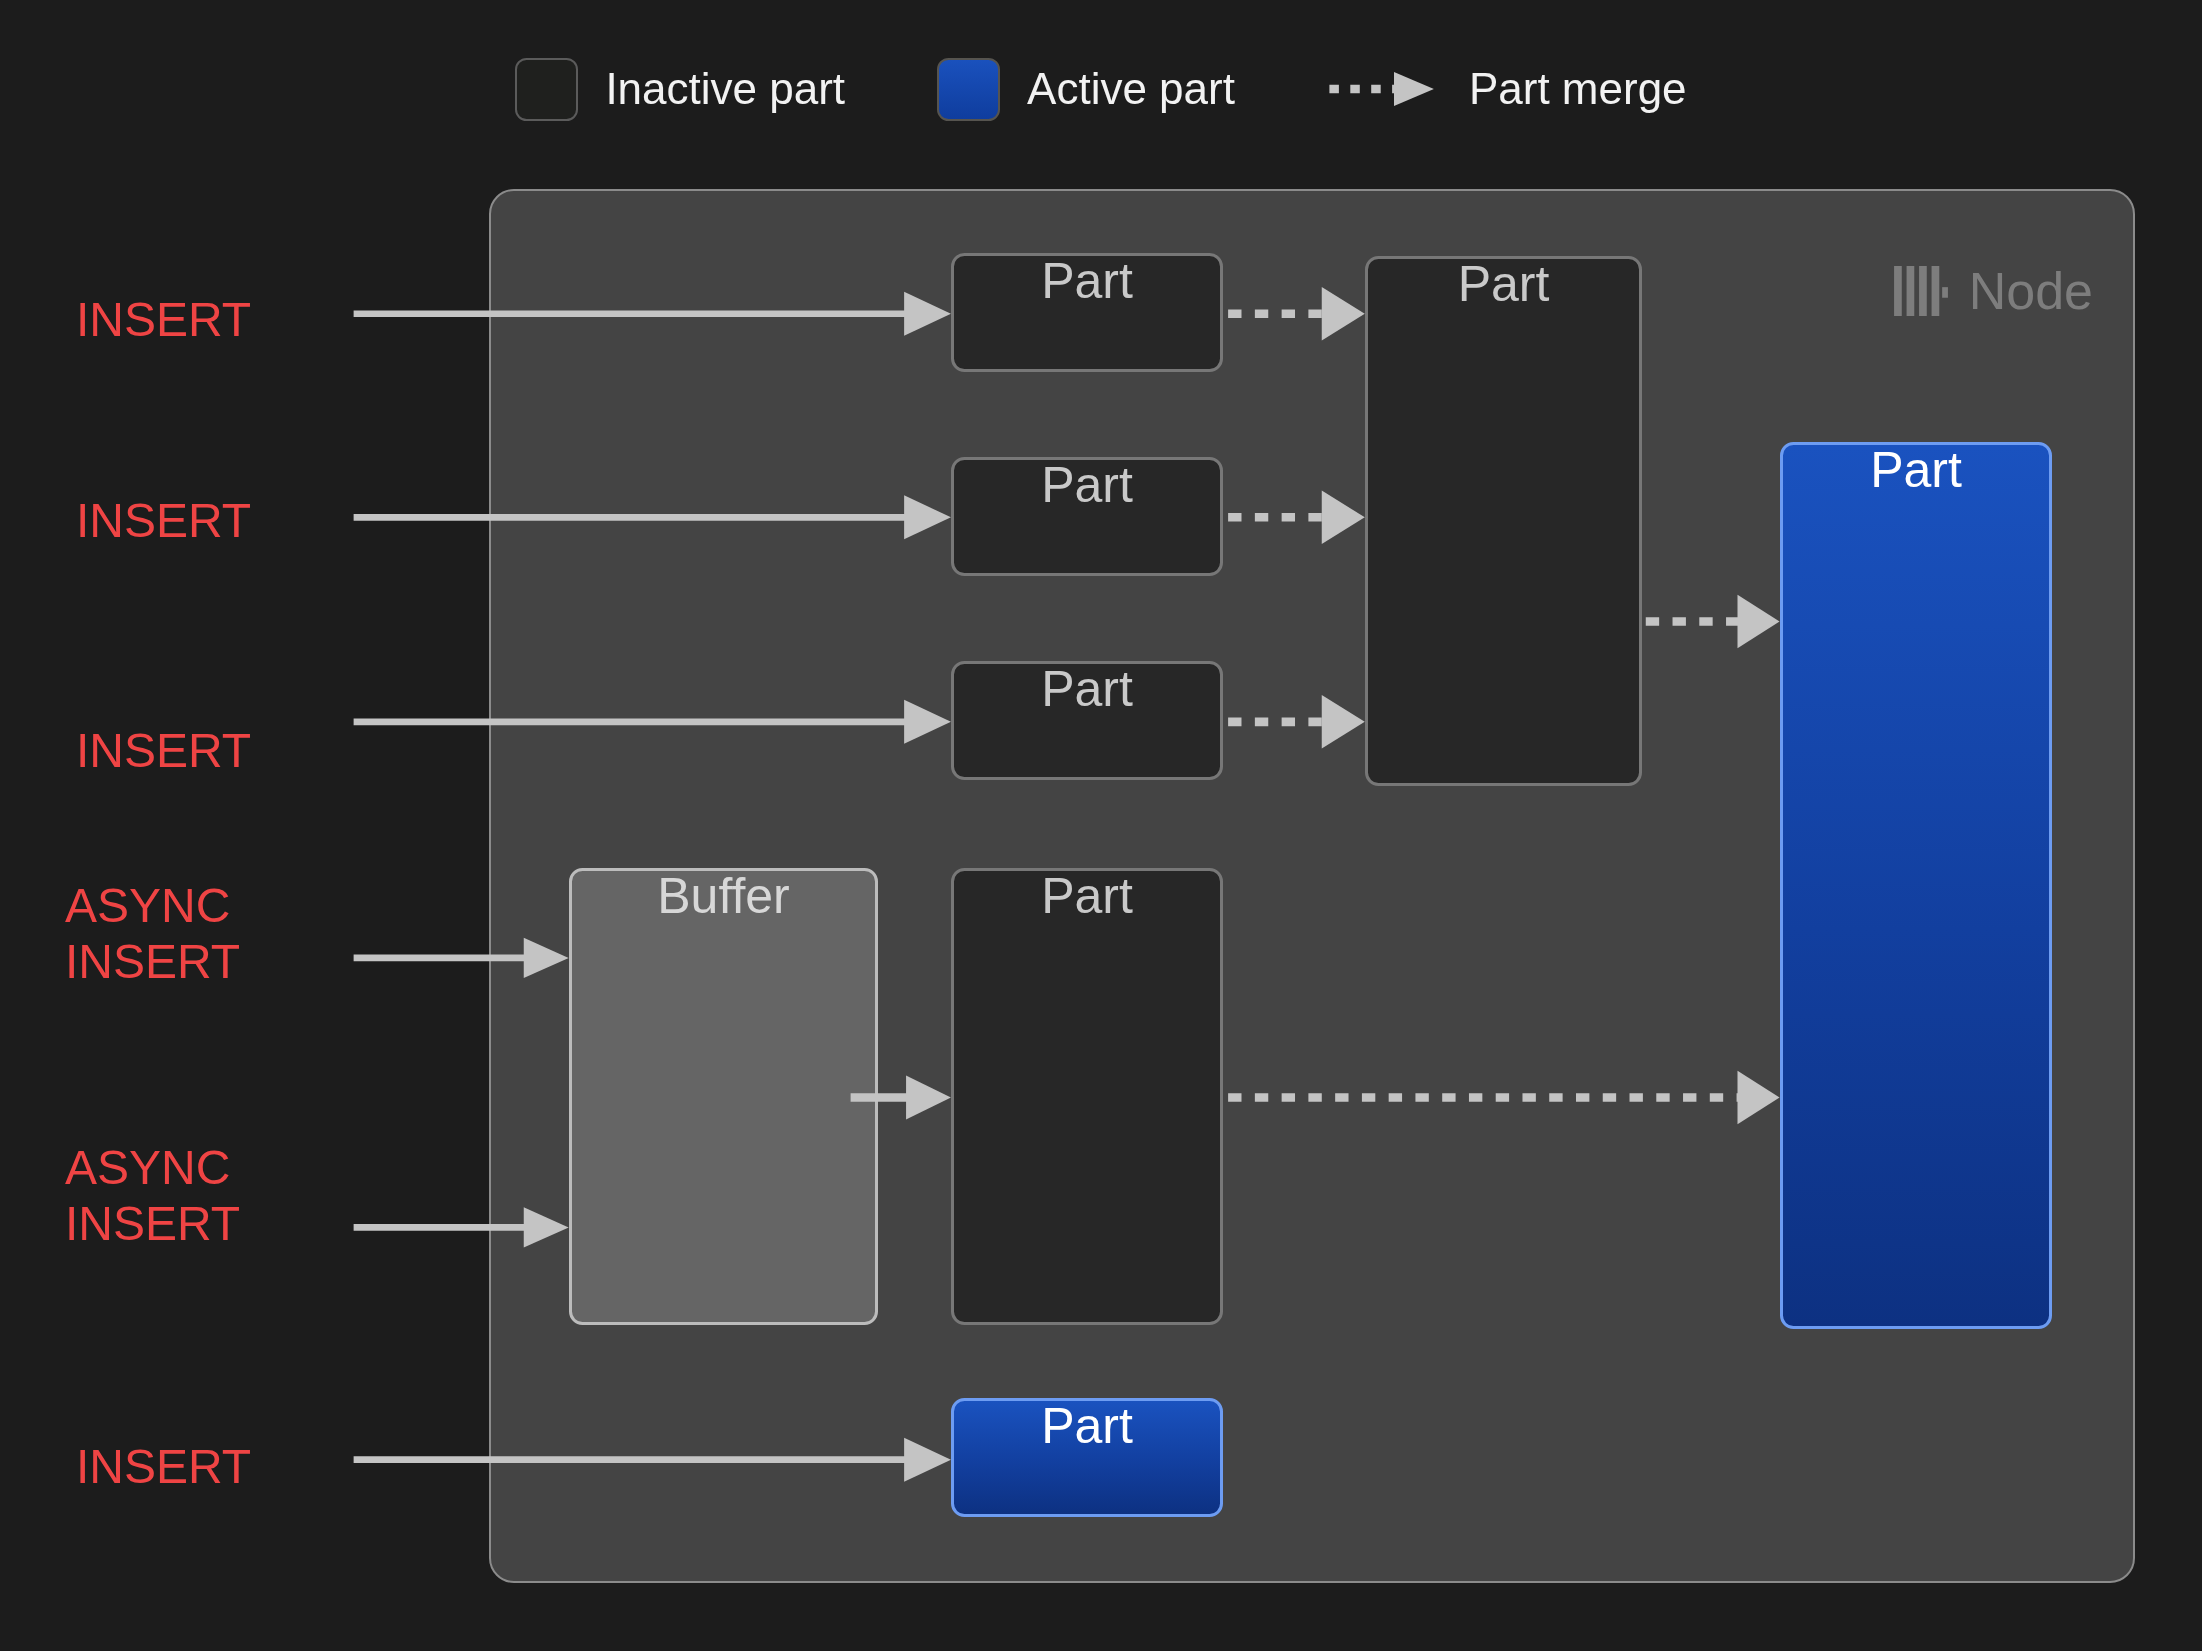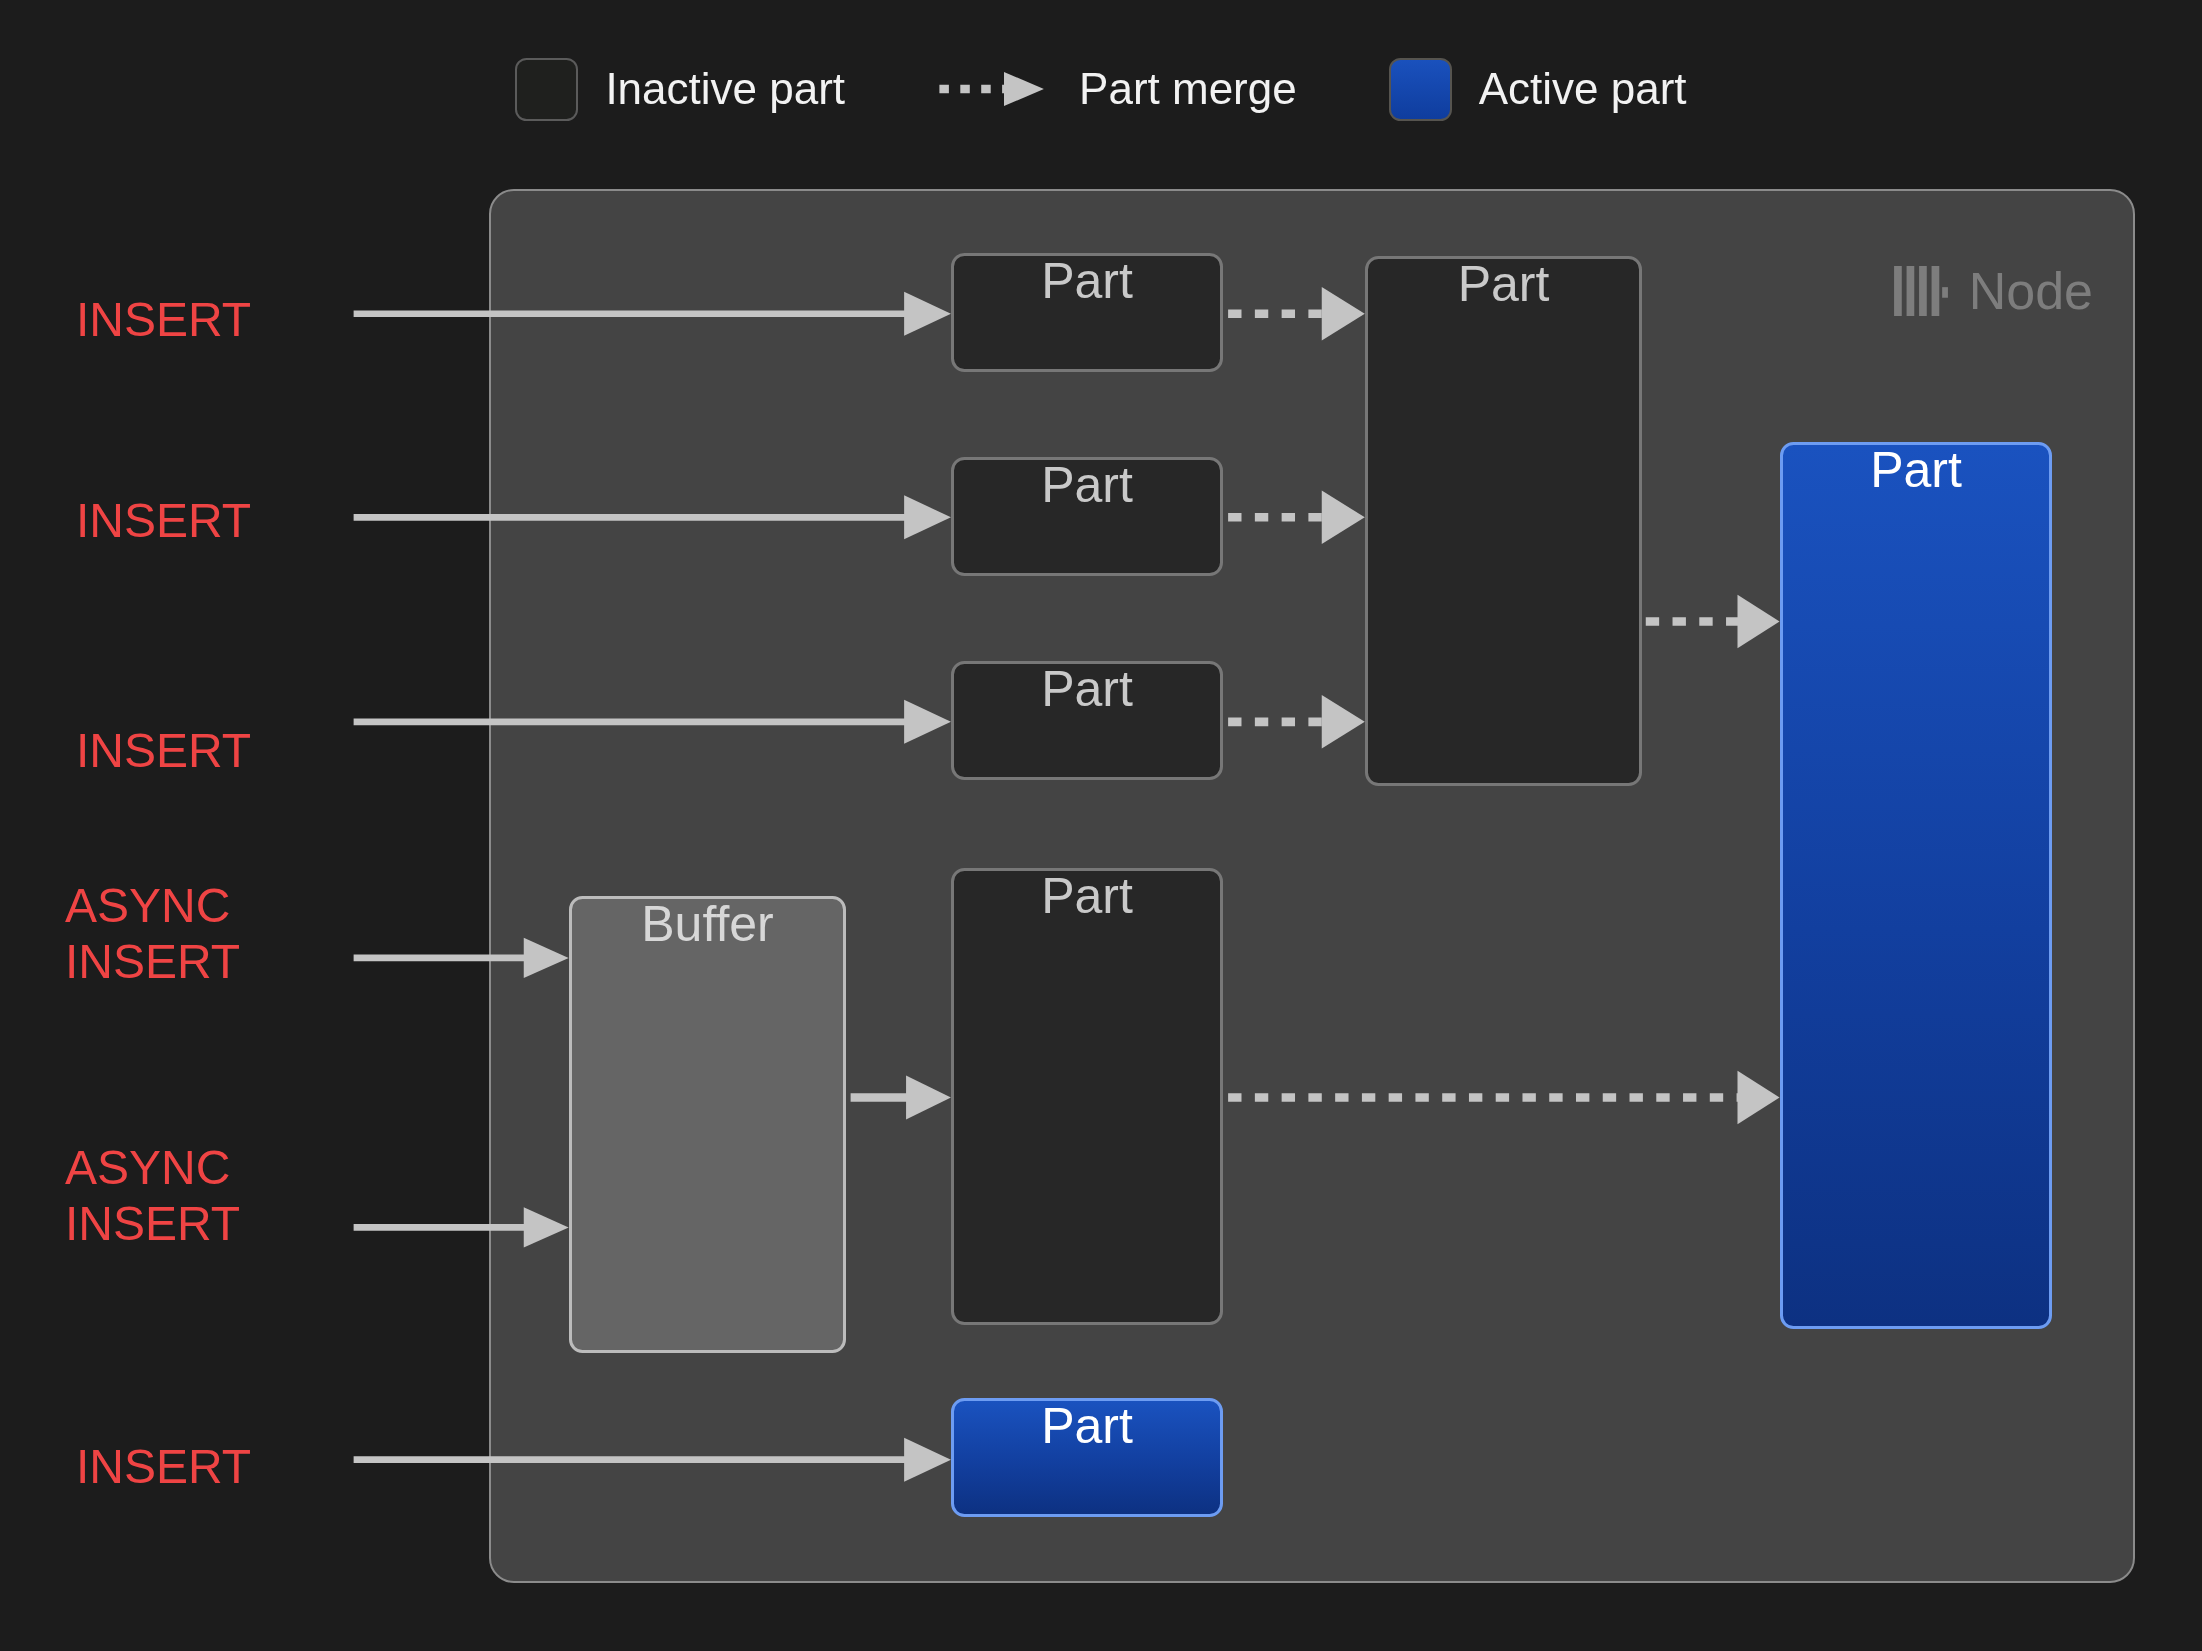--- a/index.html
+++ b/index.html
@@ -150,30 +150,30 @@
 <body>
 
 <div id="legend">
 
   <div class="legend-item">
     <div class="legend-swatch inactive"></div>
     <div class="legend-label">Inactive part</div>
   </div>
 
   <div class="legend-item">
+    <div class="legend-swatch active"></div>
+    <div class="legend-label">Active part</div>
+  </div>
+
+  <div class="legend-item">
     <svg class="legend-arrow" viewBox="0 0 120 40">
       <line x1="2" y1="20" x2="72" y2="20" stroke="#c4c4c4" stroke-width="9" stroke-dasharray="10 12"></line>
       <polygon points="70,2 112,20 70,38" fill="#c4c4c4"></polygon>
     </svg>
     <div class="legend-label">Part merge</div>
-  </div>
-
-  <div class="legend-item">
-    <div class="legend-swatch active"></div>
-    <div class="legend-label">Active part</div>
   </div>
 
 </div>
 
 <div class="in-label" style="left:76px; top:292px;">INSERT</div>
 <div class="in-label" style="left:76px; top:493px;">INSERT</div>
 <div class="in-label" style="left:76px; top:723px;">INSERT</div>
 <div class="in-label" style="left:65px; top:878px;">ASYNC
 INSERT</div>
 <div class="in-label" style="left:65px; top:1140px;">ASYNC
@@ -202,21 +202,21 @@
 </div>
 
 <div class="box inactive" style="left:951px; top:661px; width:272px; height:119px;">
   <span>Part</span>
 </div>
 
 <div class="box inactive" style="left:1365px; top:256px; width:277px; height:530px;">
   <span>Part</span>
 </div>
 
-<div class="box buffer" style="left:569px; top:896px; width:277px; height:457px;">
+<div class="box buffer" style="left:569px; top:868px; width:309px; height:457px;">
   <span>Buffer</span>
 </div>
 
 <div class="box inactive" style="left:951px; top:868px; width:272px; height:457px;">
   <span>Part</span>
 </div>
 
 <div class="box active" style="left:1780px; top:442px; width:272px; height:887px;">
   <span>Part</span>
 </div>

